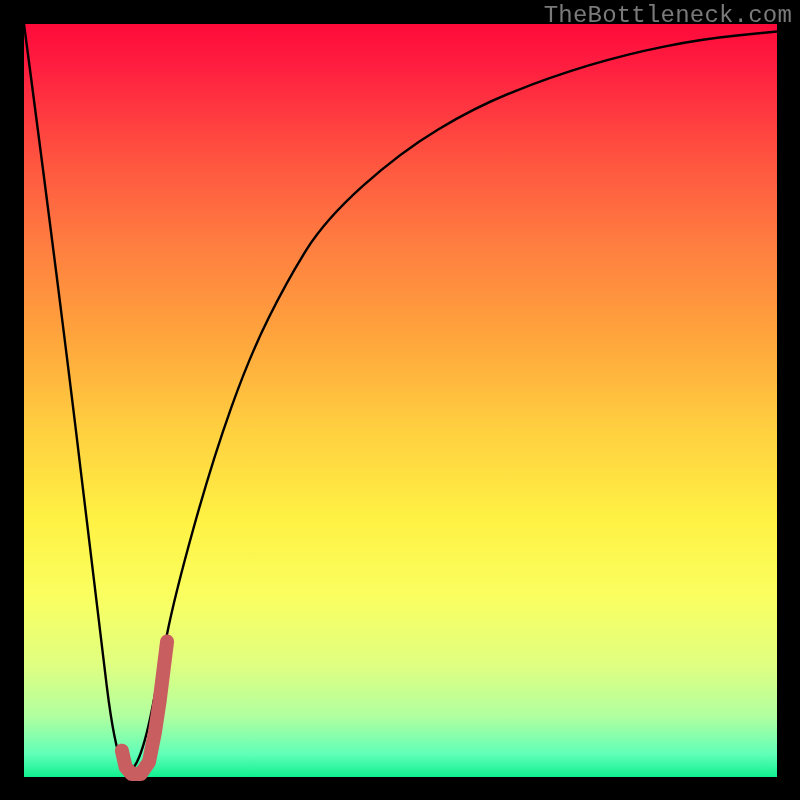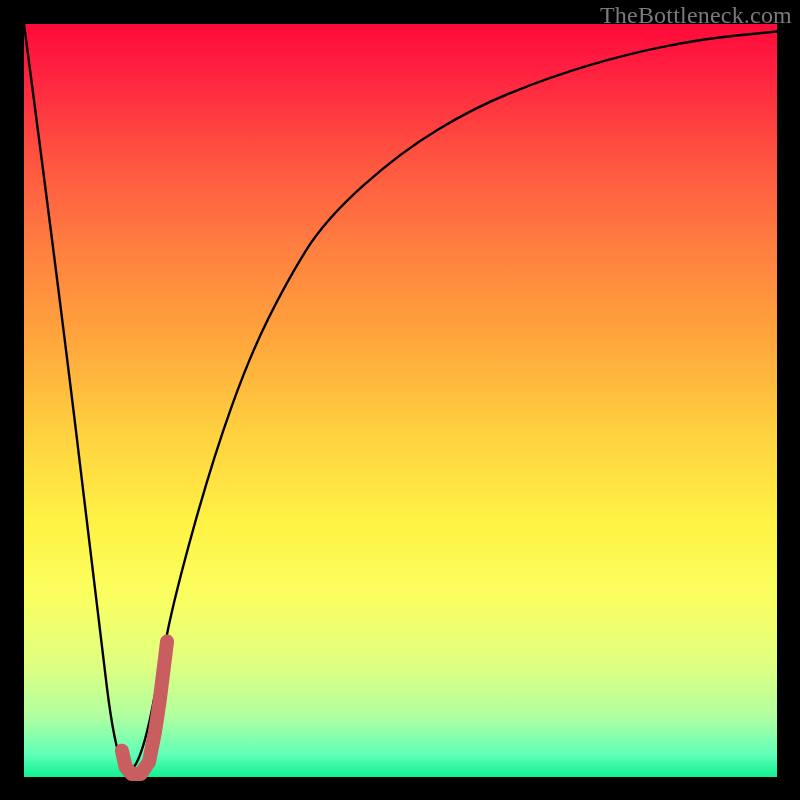--- a/index.html
+++ b/index.html
@@ -2,21 +2,21 @@
 <html><head>
 <meta charset="utf-8">
 <style>
   * { margin: 0; padding: 0; box-sizing: border-box; }
   html, body { width: 800px; height: 800px; overflow: hidden; background: #fff; }
   .frame { position: relative; width: 800px; height: 800px; }
   .watermark {
     position: absolute;
     top: 2px;
     right: 8px;
-    font-family: Liberation Serif, serif;
+    font-family: Liberation Mono, monospace;
     font-size: 24px;
     color: #7a7a7a;
     letter-spacing: 0.2px;
     z-index: 10;
   }
   .plot-outer {
     position: absolute;
     left: 0; top: 0;
     width: 800px; height: 800px;
     background: #000;

